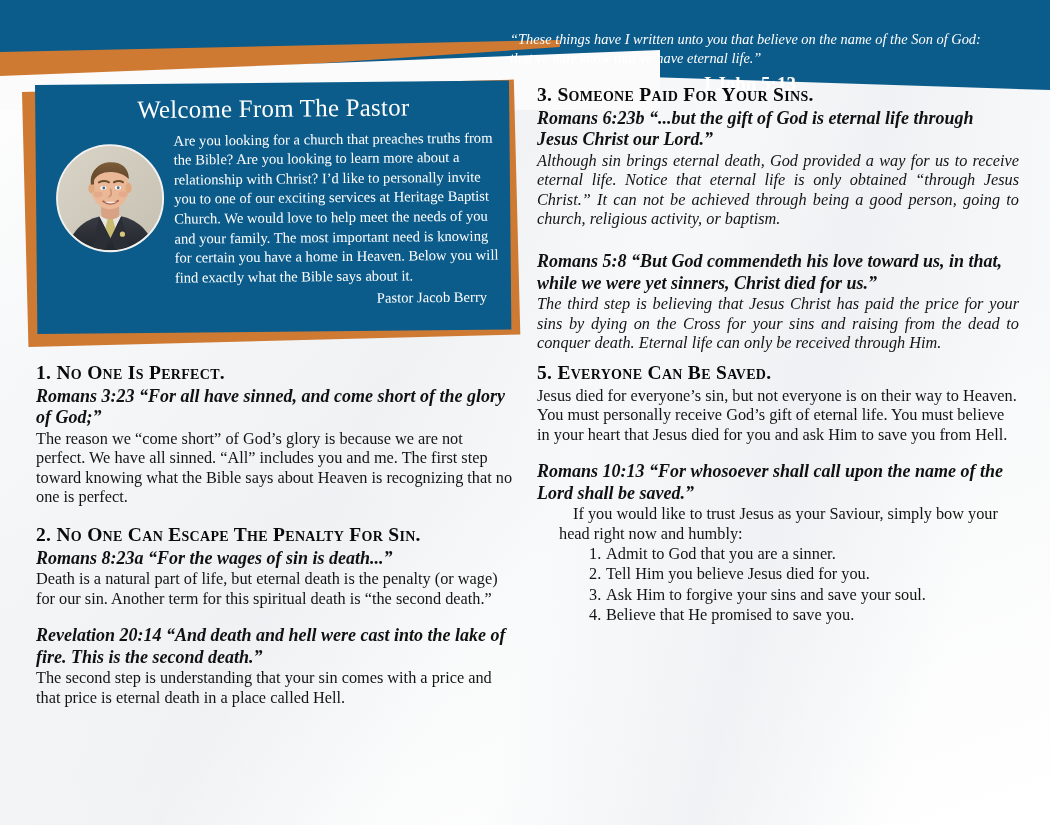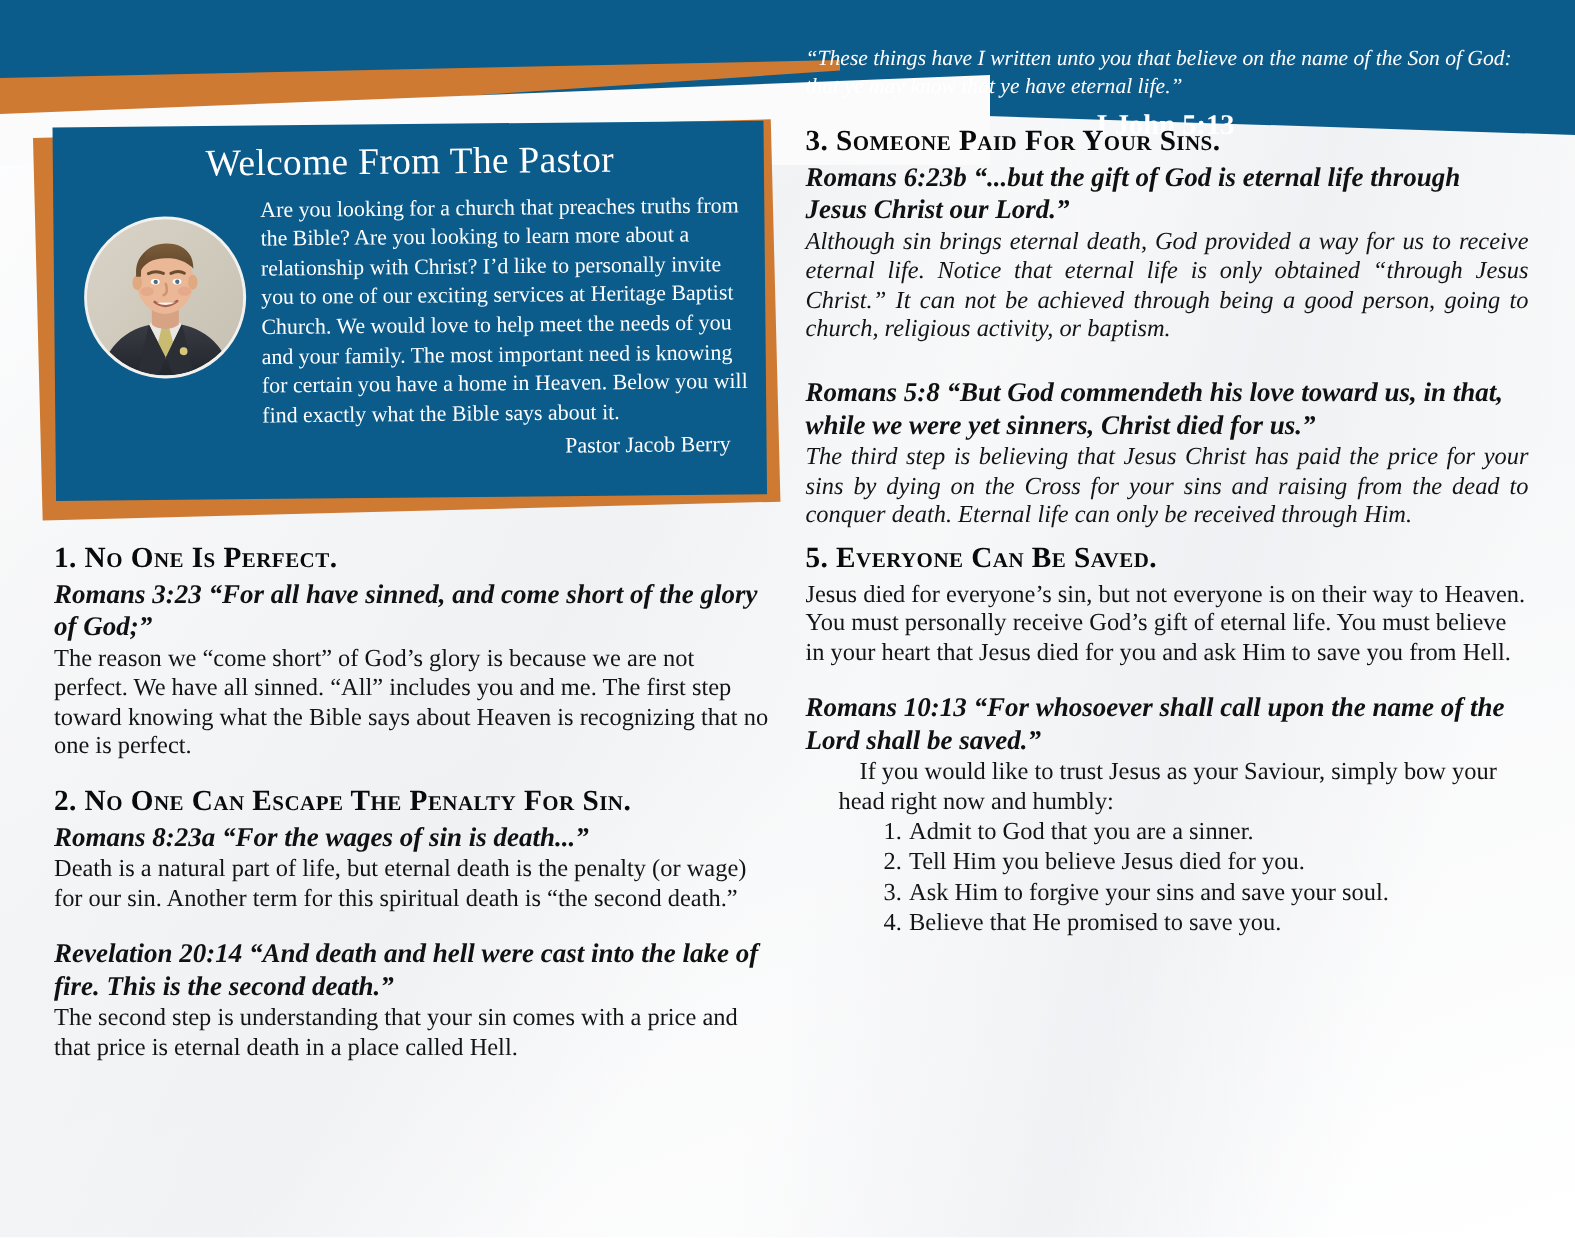--- a/index.html
+++ b/index.html
@@ -119,21 +119,21 @@
     text-align: right;
     font-size: 14.6px;
     margin-top: 3px;
     padding-right: 12px;
     color: #ffffff;
   }
 
   
   .verse-banner {
     position: absolute;
-    left: 537px; top: 30px;
+    left: 510px; top: 30px;
     width: 480px;
     z-index: 6;
     color: #ffffff;
     font-family: Liberation Serif, serif;
   }
   .verse-banner .vb-text {
     font-style: italic;
     font-size: 14.4px;
     line-height: 1.33;
     color: #ffffff;

